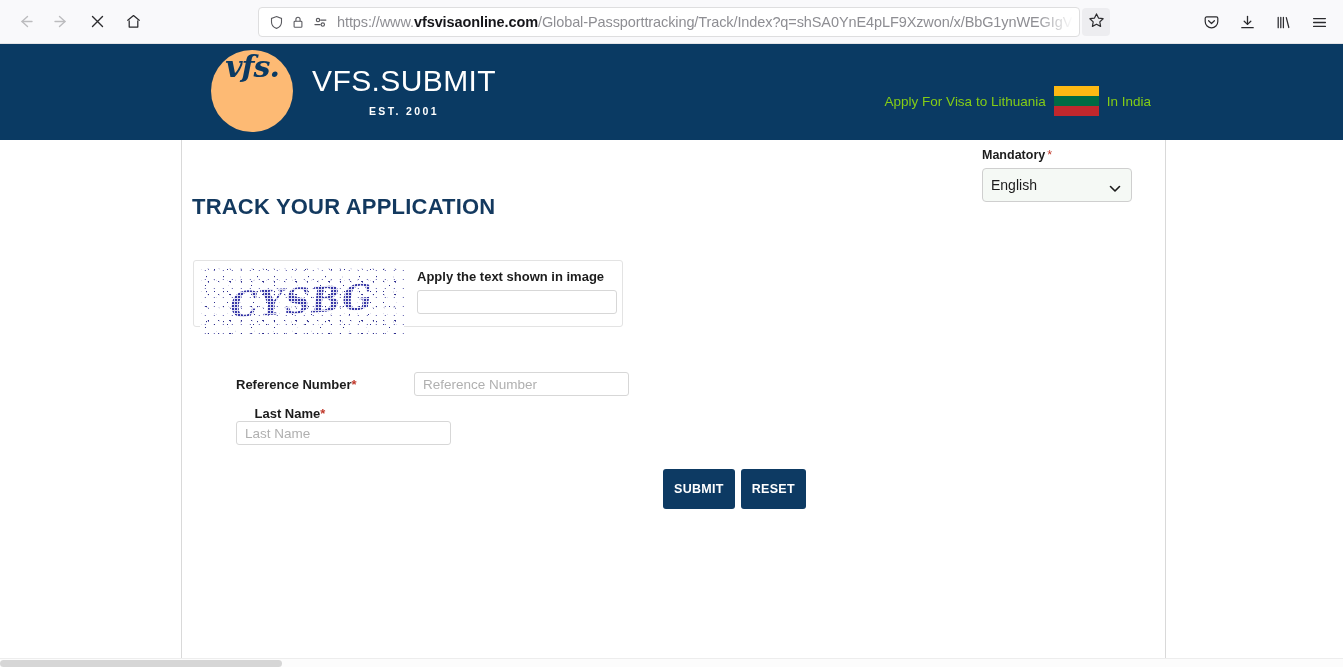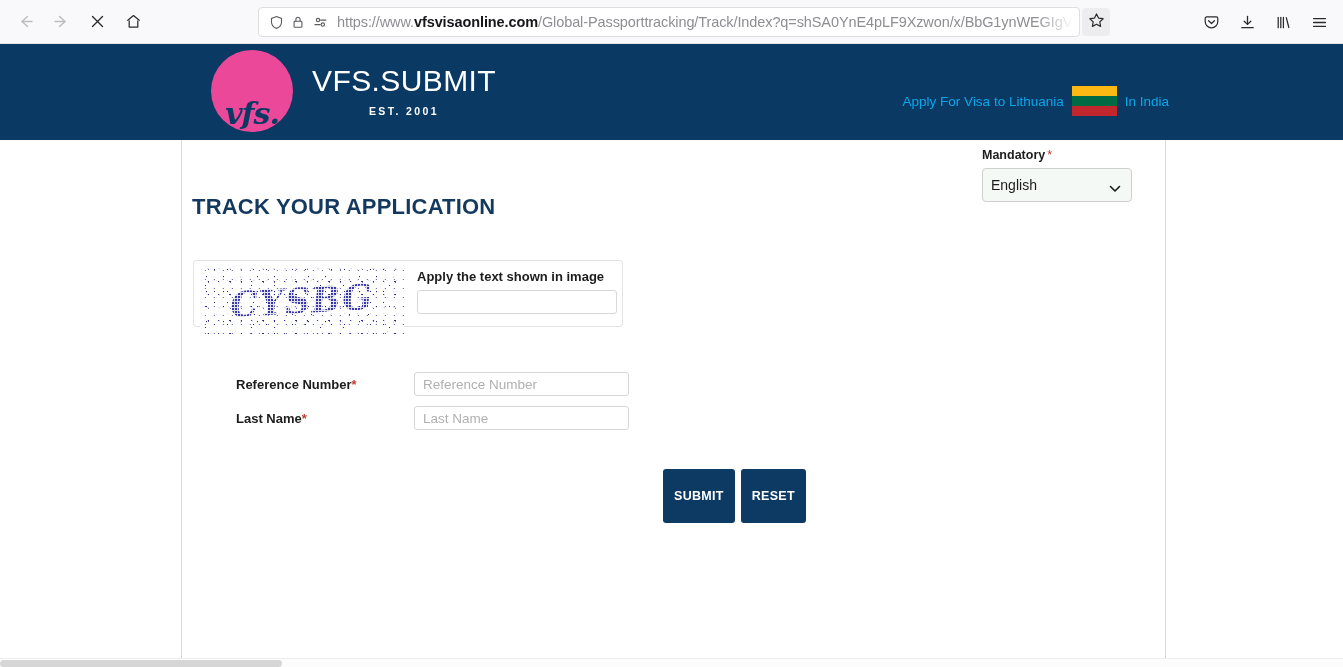--- a/index.html
+++ b/index.html
@@ -109,23 +109,23 @@
   }
   .logo-area {
     position: absolute;
     left: 211px; top: 6px;
     display: flex;
     align-items: center;
   }
   .logo-circle {
     width: 82px; height: 82px;
     border-radius: 50%;
-    background: #ec4899;
-    display: flex;
-    align-items: flex-end;
+    background: #fdba74;
+    display: flex;
+    align-items: flex-start;
     justify-content: center;
     flex: 0 0 auto;
   }
   .logo-circle span {
     font-family: "DejaVu Serif", serif;
     font-style: italic;
     font-weight: 700;
     font-size: 30px;
     color: #0a3a63;
     letter-spacing: -1px;
@@ -147,25 +147,25 @@
   .logo-sub {
     color: #ffffff;
     font-size: 10.5px;
     font-weight: 700;
     letter-spacing: 2.4px;
     margin-top: 9px;
   }
 
   .apply-area {
     position: absolute;
-    right: 174px;
+    right: 192px;
     top: 42px;
     display: flex;
     align-items: center;
-    color: #0ea5e9;
+    color: #84cc16;
     font-size: 13.5px;
     white-space: nowrap;
   }
   .flag {
     width: 45px; height: 30px;
     margin: 0 8px;
     display: flex;
     flex-direction: column;
     flex: 0 0 auto;
   }
@@ -245,21 +245,21 @@
   }
 
   .field-row {
     position: absolute;
     left: 10px;
     display: flex;
     align-items: center;
     margin-left: 44px;
   }
   .field-row.r1 { top: 232px; }
-  .field-row.r2 { top: 266px; }
+  .field-row.r2 { top: 266px; flex-direction: column; }
   .field-label {
     width: 178px;
     font-size: 13px;
     font-weight: 700;
     color: #1c1c1c;
   }
   .field-label em {
     font-style: normal;
     color: #c0392b;
     font-weight: 700;
@@ -357,21 +357,21 @@
   }
   .btn {
     background: #0d3a63;
     color: #ffffff;
     border: none;
     border-radius: 3px;
     font-family: "Liberation Sans", sans-serif;
     font-size: 12.5px;
     font-weight: 700;
     letter-spacing: 0.3px;
-    padding: 20px 11px;
+    padding: 13px 11px;
     cursor: pointer;
   }
 
   
   .hscroll {
     position: absolute;
     left: 0; bottom: 0;
     width: 1343px;
     height: 9px;
     background: #fcfcfc;

